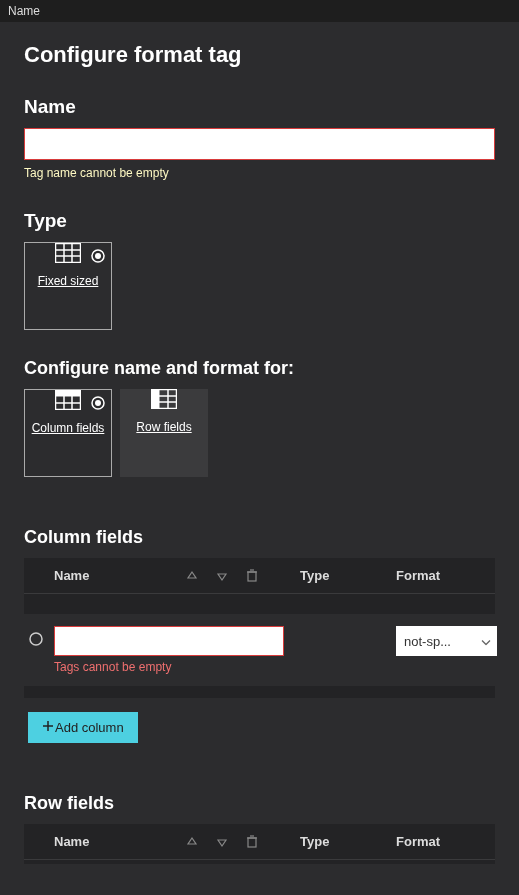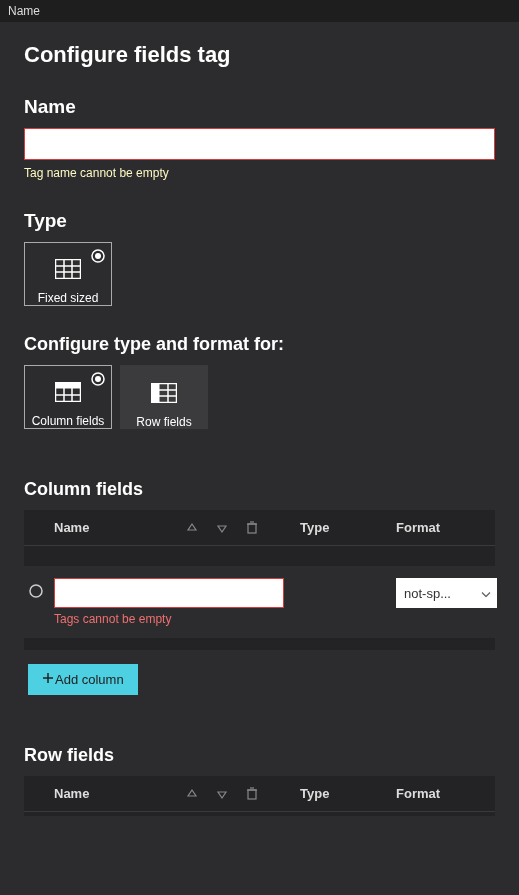--- a/index.html
+++ b/index.html
@@ -46,31 +46,32 @@
     font-size: 12px;
     margin-top: 6px;
   }
   .card-row {
     display: flex;
     gap: 8px;
     margin-top: 10px;
   }
   .card {
     width: 88px;
-    height: 64px;
+    height: 88px;
     background: #3b3b3d;
     display: flex;
     flex-direction: column;
     align-items: center;
-    justify-content: flex-end;
+    justify-content: flex-start;
     position: relative;
     cursor: pointer;
     font-size: 12px;
     text-align: center;
     line-height: 1.2;
+    text-decoration: underline;
   }
   .card.selected {
     background: #2c2c2e;
     border: 1px solid #aaa;
   }
   .card .radio {
     position: absolute;
     top: 6px;
     right: 6px;
     width: 14px;
@@ -169,21 +170,21 @@
     cursor: pointer;
   }
   .name-col-wrap { grid-column: 2 / span 5; }
 </style>
 </head>
 <body>
 
 <div class="panel-header">Name</div>
 
 <div class="content">
-  <h1>Configure fields tag</h1>
+  <h1>Configure format tag</h1>
 
   
   <div class="section-label">Name</div>
   <input class="name-input" type="text" value="" style="">
   <div class="error-text">Tag name cannot be empty</div>
 
   
   <div class="section-label" style="margin-top:30px">Type</div>
   <div class="card-row">
     <div class="card selected">
@@ -200,21 +201,21 @@
             <line x1="0" y1="13" x2="26" y2="13" stroke="#fff" stroke-width="1.5"></line>
             <line x1="9" y1="0" x2="9" y2="20" stroke="#fff" stroke-width="1.5"></line>
             <line x1="17" y1="0" x2="17" y2="20" stroke="#fff" stroke-width="1.5"></line>
           </svg>
       </span>
       <span class="label">Fixed sized</span>
     </div>
   </div>
 
   
-  <div class="subheading">Configure type and format for:</div>
+  <div class="subheading">Configure name and format for:</div>
   <div class="card-row">
     <div class="card selected">
       <span class="radio">
         <svg width="14" height="14">
             <circle cx="7" cy="7" r="6" fill="none" stroke="#fff" stroke-width="1.5"></circle>
             <circle cx="7" cy="7" r="3" fill="#fff"></circle>
           </svg>
       </span>
       <span class="icon">
         <svg width="26" height="20">

